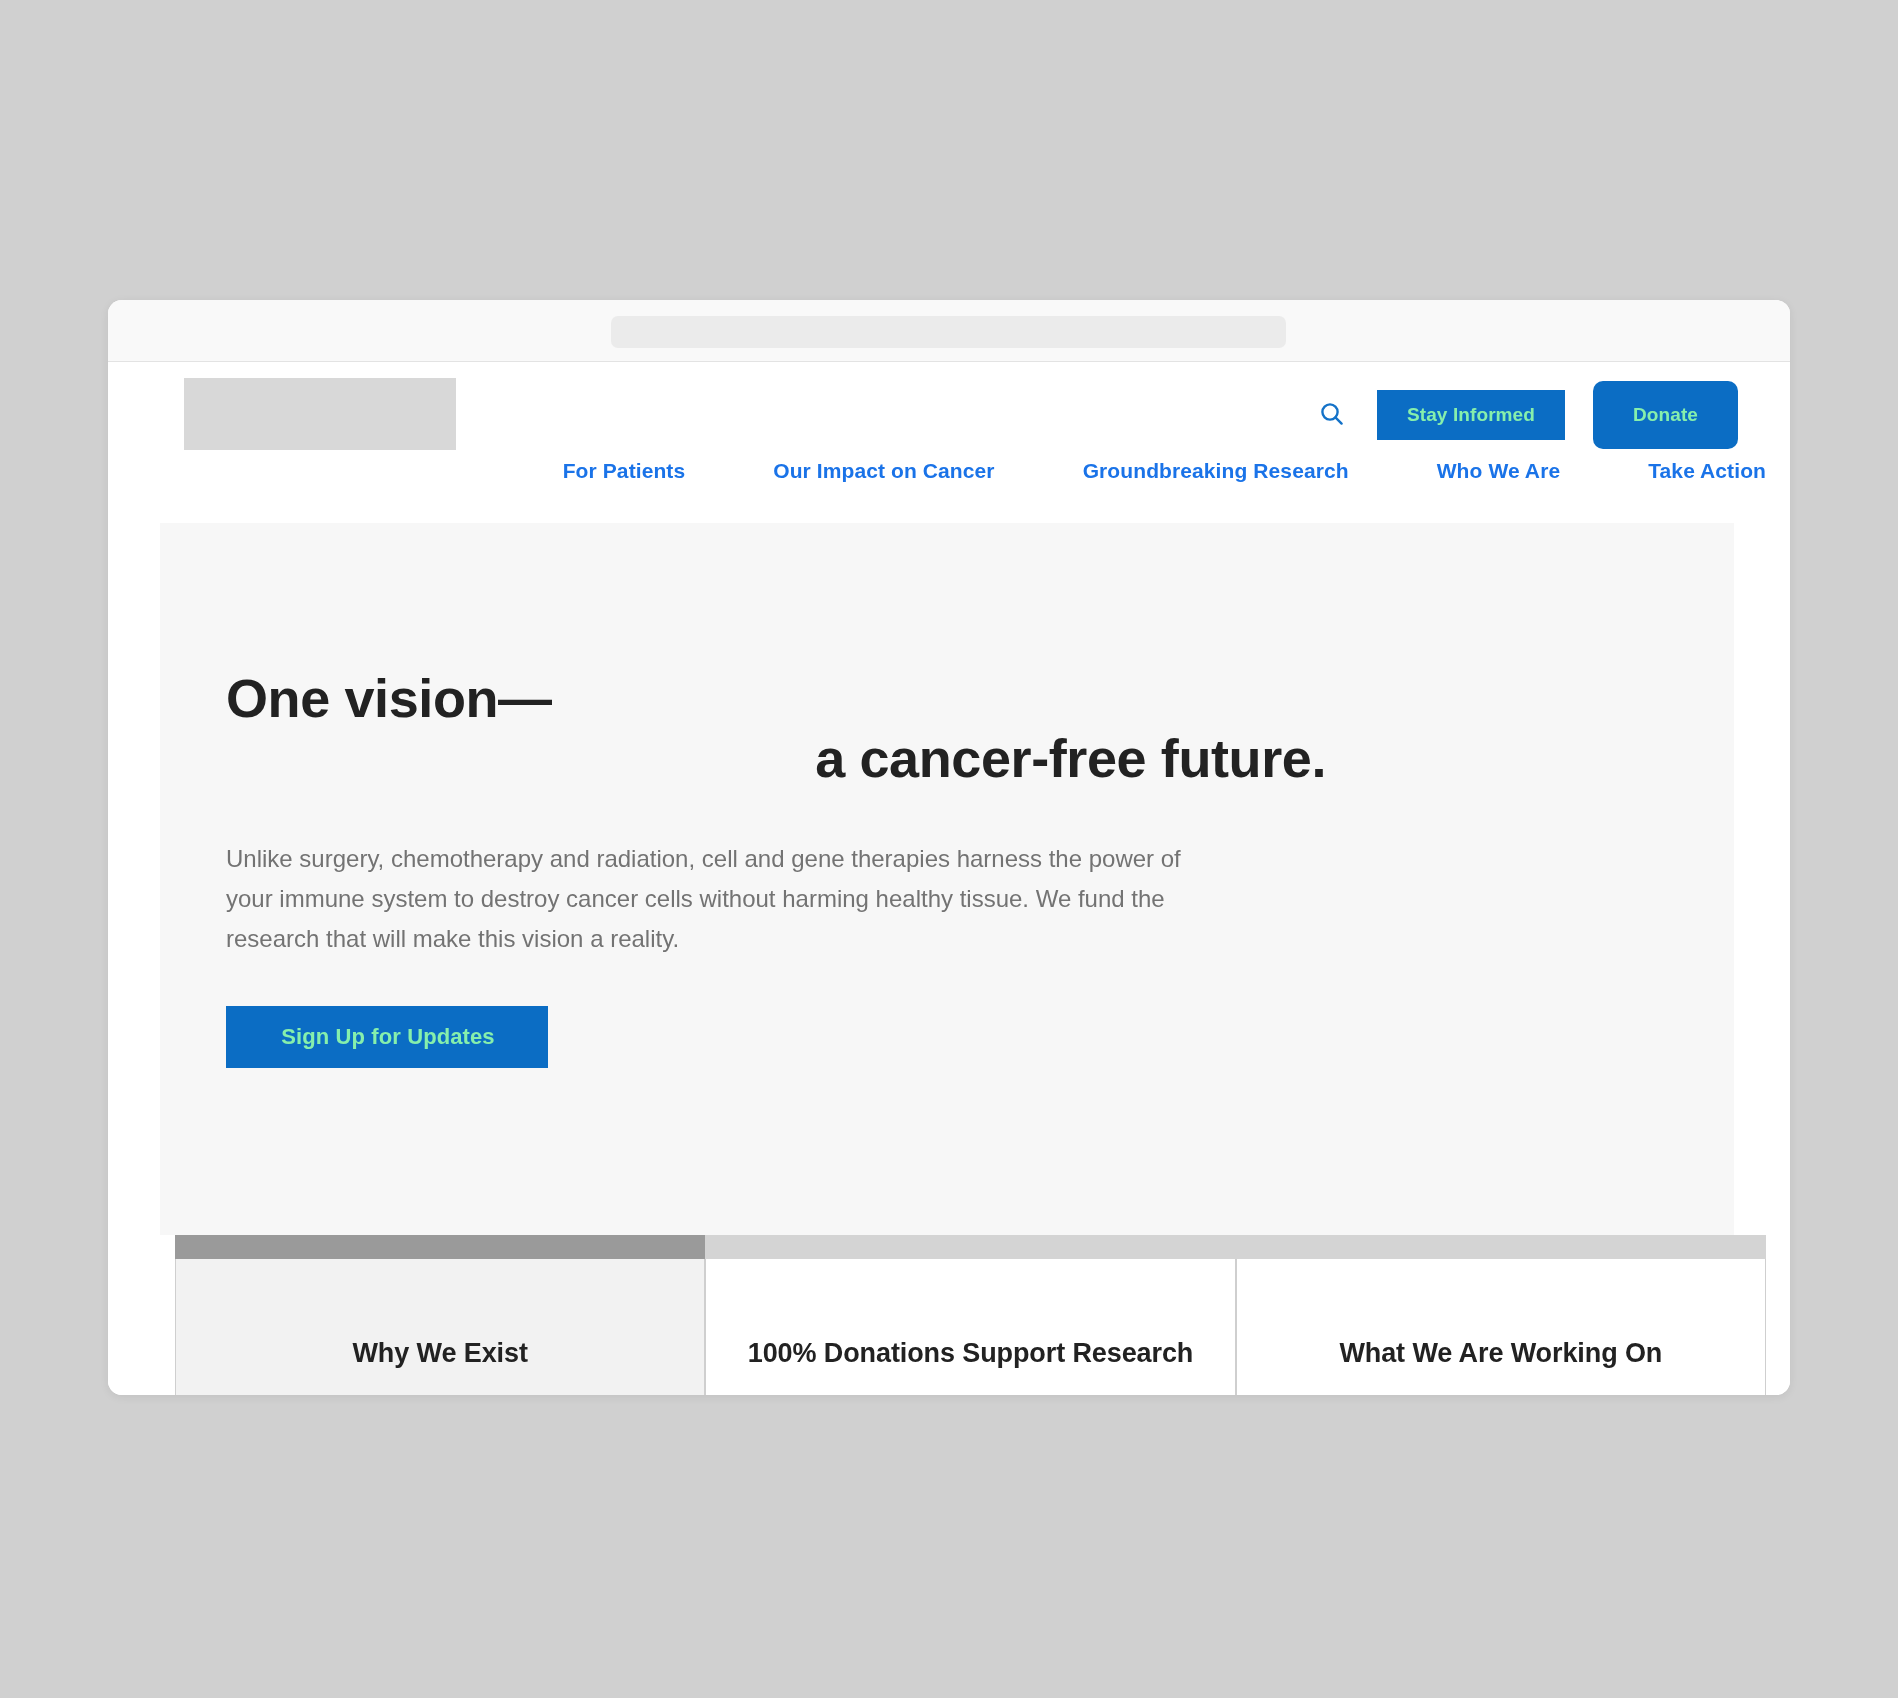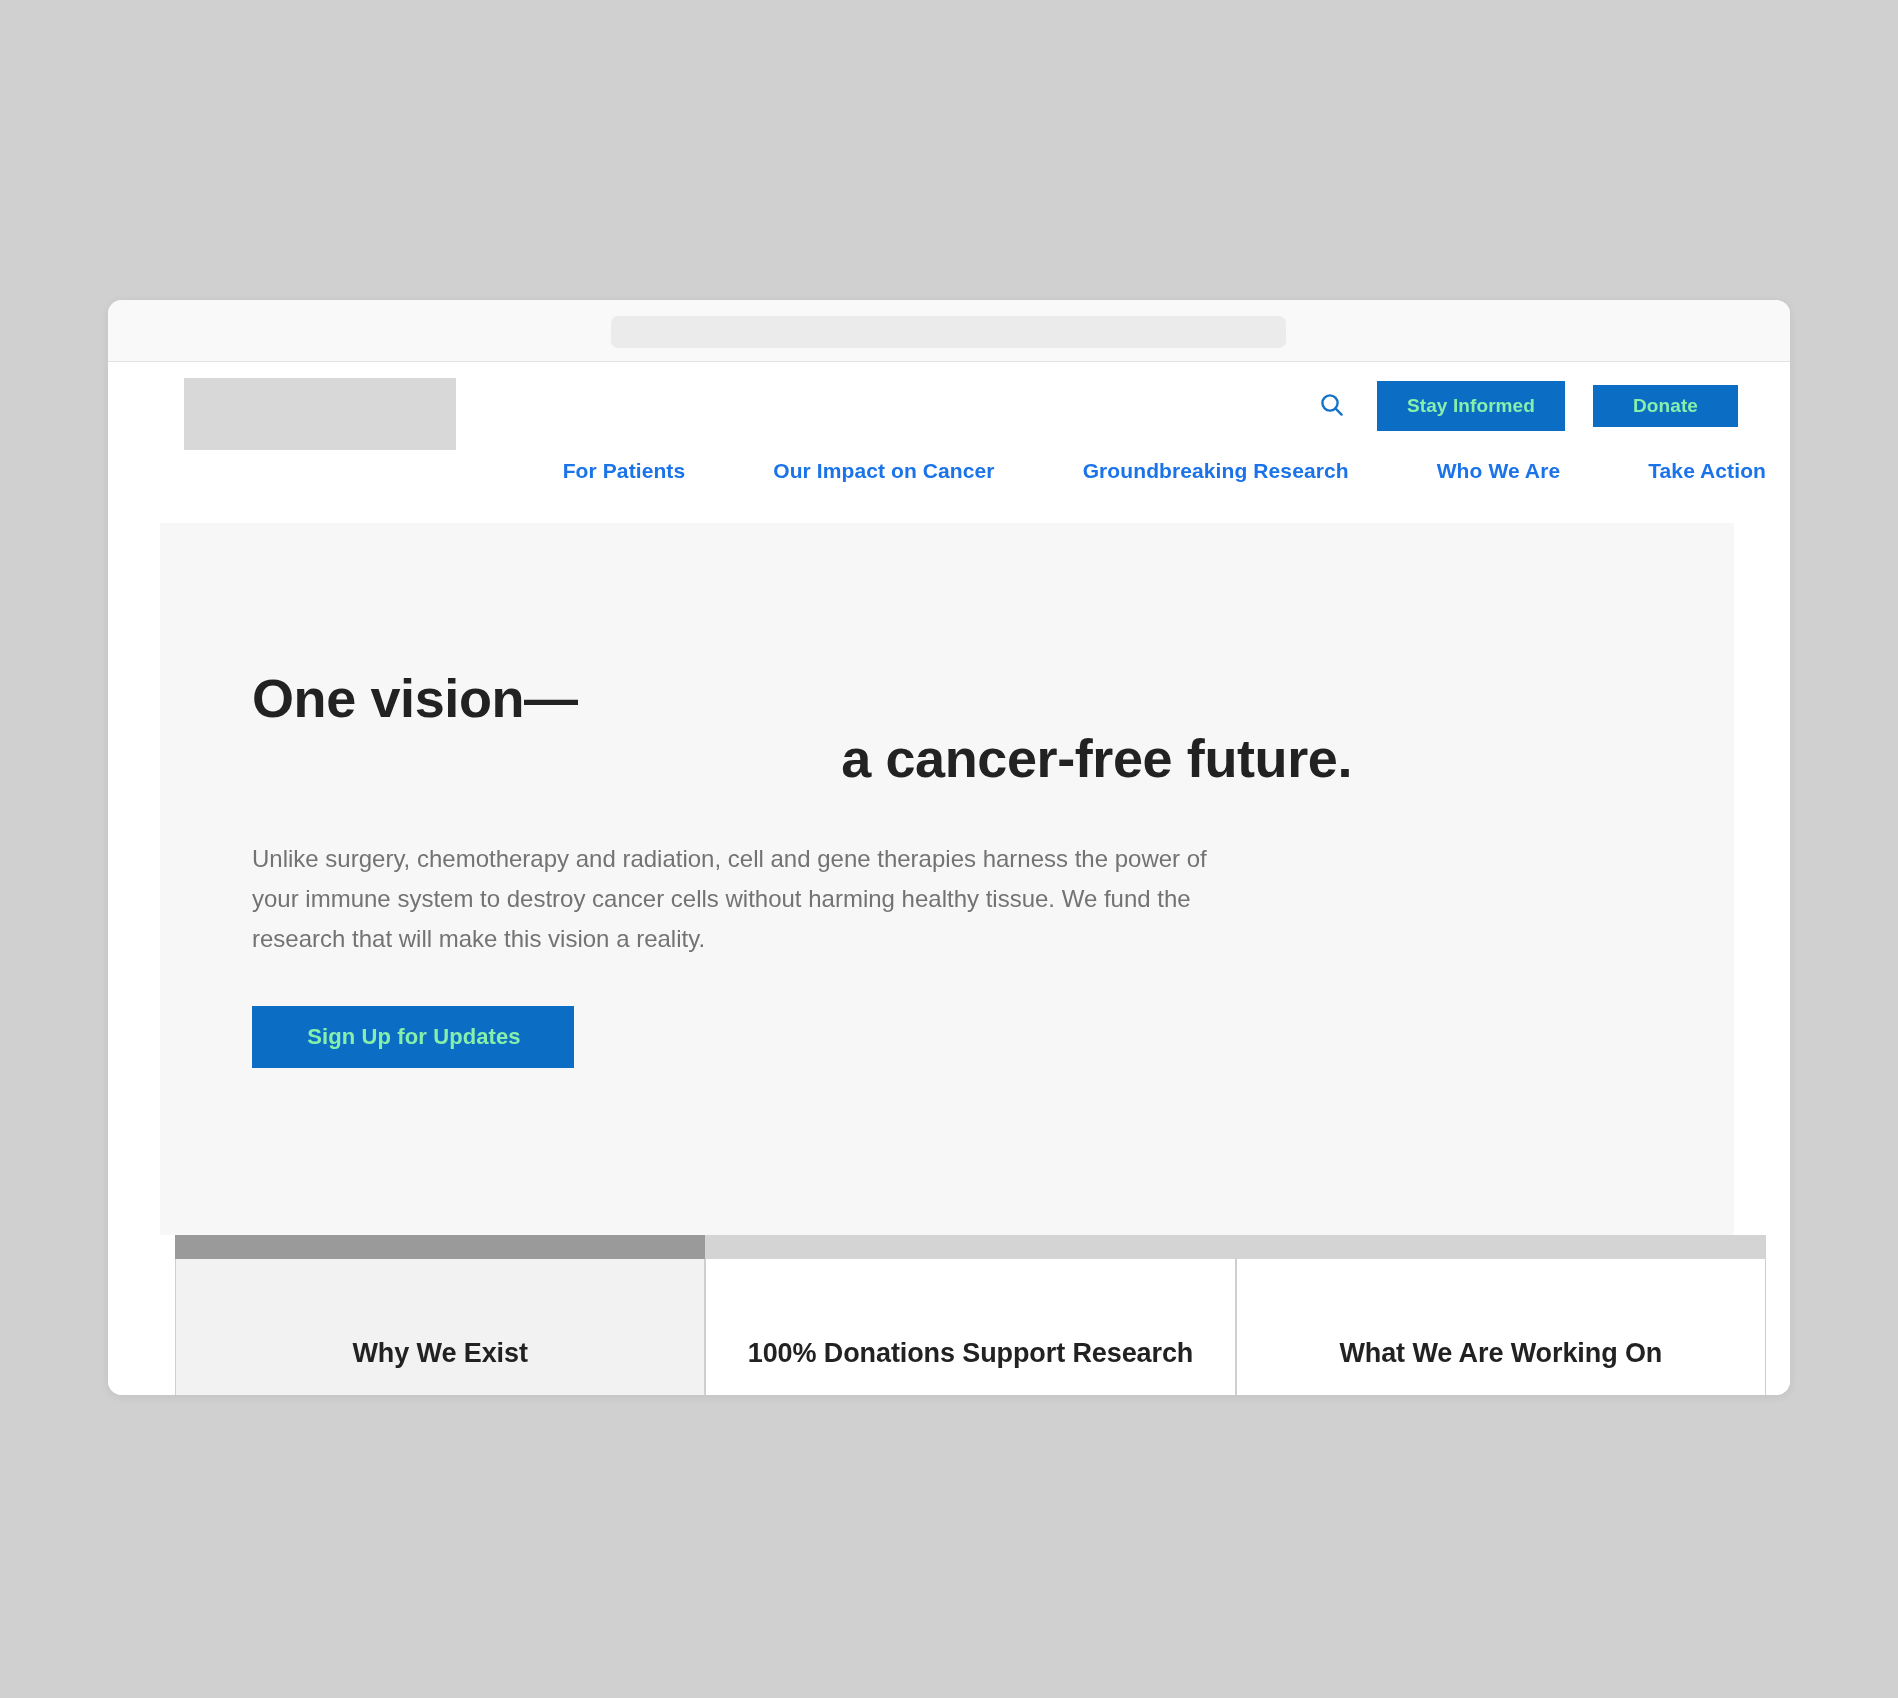--- a/index.html
+++ b/index.html
@@ -110,21 +110,22 @@
     justify-content: center;
   }
 
   .btn-stay-informed {
     width: 188px;
     height: 50px;
   }
 
   .btn-donate {
     width: 145px;
-    height: 42px;
+    height: 68px;
+    border-radius: 10px;
   }
 
   .main-nav {
     position: absolute;
     left: 0;
     right: 0;
     top: 96px;
     display: flex;
     justify-content: flex-end;
     align-items: center;
@@ -151,21 +152,21 @@
     position: relative;
     margin-left: 52px;
     margin-right: 56px;
     height: 712px;
     background: #f7f7f7;
     box-sizing: border-box;
   }
 
   .hero-inner {
     position: absolute;
-    left: 92px;
+    left: 66px;
     top: 0;
     width: 1100px;
   }
 
   .hero-title {
     margin: 0;
     padding-top: 145px;
     font-size: 54px;
     line-height: 1.12;
     font-weight: bold;

